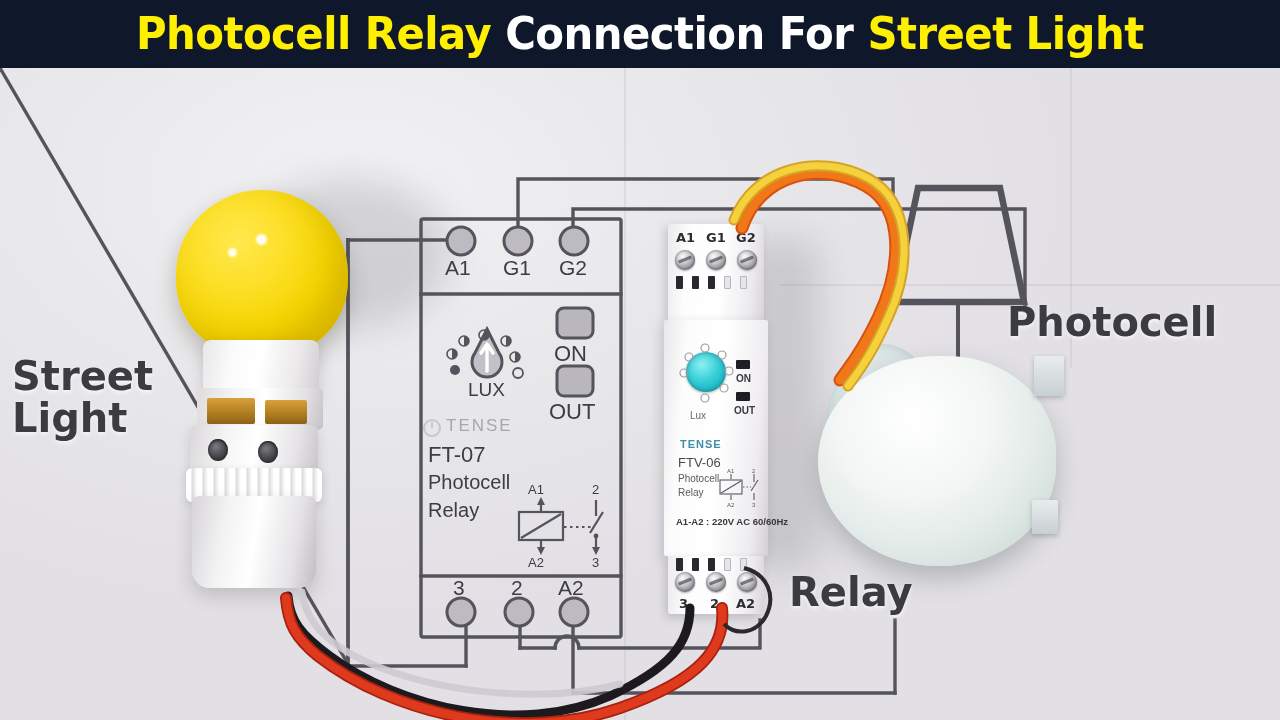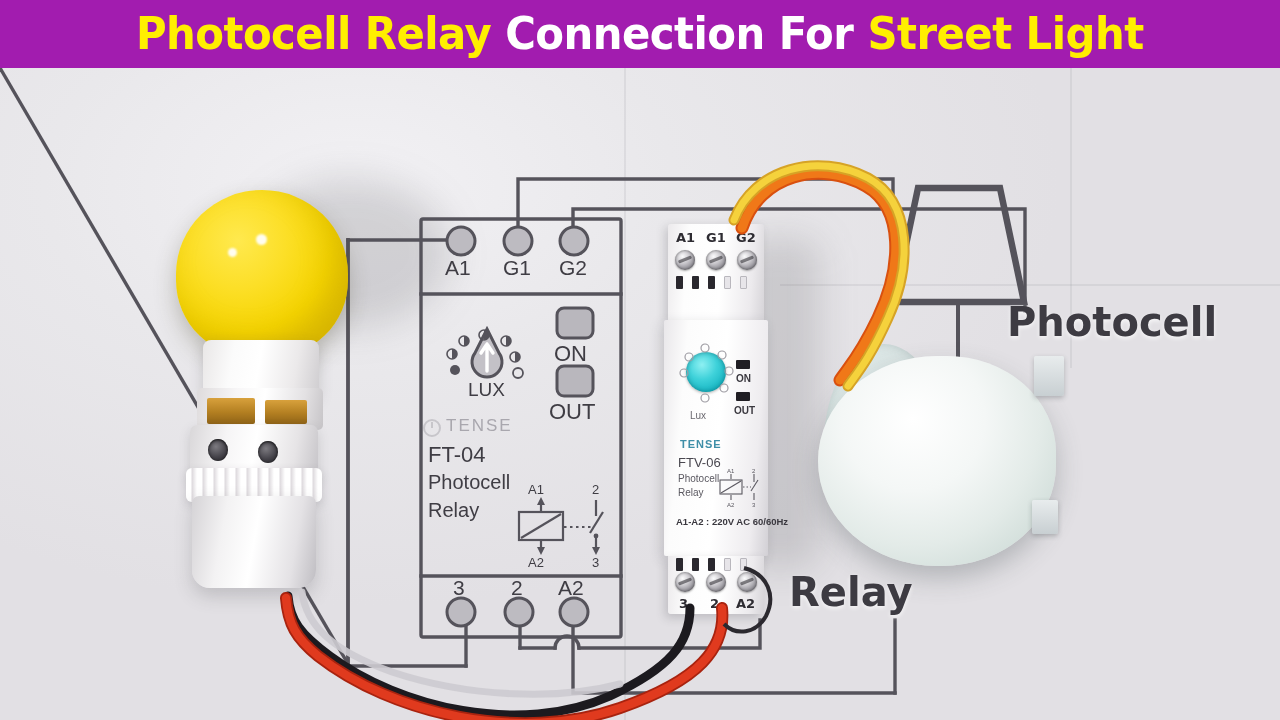--- a/index.html
+++ b/index.html
@@ -14,21 +14,21 @@
     overflow: hidden;
     font-family: "Liberation Sans", sans-serif;
     background: #e6e4e7;
   }
 
   
   #title-bar {
     position: absolute;
     left: 0; top: 0;
     width: 1280px; height: 68px;
-    background: #a21caf;
+    background: #0f172a;
     z-index: 60;
     display: flex;
     align-items: center;
     justify-content: center;
   }
   #title-text {
     font-family: "DejaVu Sans", sans-serif;
     font-weight: bold;
     font-size: 45px;
     line-height: 46px;
@@ -356,21 +356,21 @@
 
     <div class="obj" style="left:453px; top:508px; font-size:21px; color:#3f3d44;">3</div>
     <div class="obj" style="left:511px; top:508px; font-size:21px; color:#3f3d44;">2</div>
     <div class="obj" style="left:558px; top:508px; font-size:21px; color:#3f3d44;">A2</div>
 
     <div class="obj" style="left:468px; top:311px; font-size:19px; color:#3f3d44;">LUX</div>
     <div class="obj" style="left:554px; top:273px; font-size:22px; color:#3f3d44;">ON</div>
     <div class="obj" style="left:549px; top:331px; font-size:22px; color:#3f3d44;">OUT</div>
 
     <div class="obj" style="left:446px; top:348px; font-size:17px; letter-spacing:2px; color:#a9a7ae;">TENSE</div>
-    <div class="obj" style="left:428px; top:374px; font-size:22px; color:#3f3d44;">FT-04</div>
+    <div class="obj" style="left:428px; top:374px; font-size:22px; color:#3f3d44;">FT-07</div>
     <div class="obj" style="left:428px; top:403px; font-size:20px; color:#3f3d44;">Photocell</div>
     <div class="obj" style="left:428px; top:431px; font-size:20px; color:#3f3d44;">Relay</div>
 
     <div class="obj" style="left:528px; top:414px; font-size:13px; color:#3f3d44;">A1</div>
     <div class="obj" style="left:528px; top:487px; font-size:13px; color:#3f3d44;">A2</div>
     <div class="obj" style="left:592px; top:414px; font-size:13px; color:#3f3d44;">2</div>
     <div class="obj" style="left:592px; top:487px; font-size:13px; color:#3f3d44;">3</div>
 
     <div class="obj" id="bulb-glass">
       <div class="bulb-spec" style="left:52px; top:58px; width:9px; height:9px;"></div>
@@ -473,17 +473,19 @@
       <path d="M690,540 C690,575 670,600 610,628 C520,668 400,640 330,588 C300,566 290,552 288,528" fill="none" stroke="#1c1a1f" stroke-width="9" stroke-linecap="round"></path>
 
       <path d="M722,540 C726,580 700,612 620,640 C520,675 392,646 318,588 C296,570 288,556 286,530" fill="none" stroke="#a8230f" stroke-width="12" stroke-linecap="round"></path>
       <path d="M722,540 C726,580 700,612 620,640 C520,675 392,646 318,588 C296,570 288,556 286,530" fill="none" stroke="#e03a1e" stroke-width="8.5" stroke-linecap="round"></path>
 
       <path d="M302,524 C306,556 330,582 392,604 C470,630 560,632 620,616" fill="none" stroke="#cdcbd0" stroke-width="7" stroke-linecap="round" opacity="0.9"></path>
 
       <path d="M744,500 C768,506 776,528 766,548 C756,566 736,568 724,556" fill="none" stroke="#2b292f" stroke-width="4"></path>
     </svg>
 
+    <div class="callout" id="callout-street">Street
+Light</div>
     <div class="callout" id="callout-photocell">Photocell</div>
     <div class="callout" id="callout-relay">Relay</div>
 
   </div>
 </div>
 
 </body></html>

